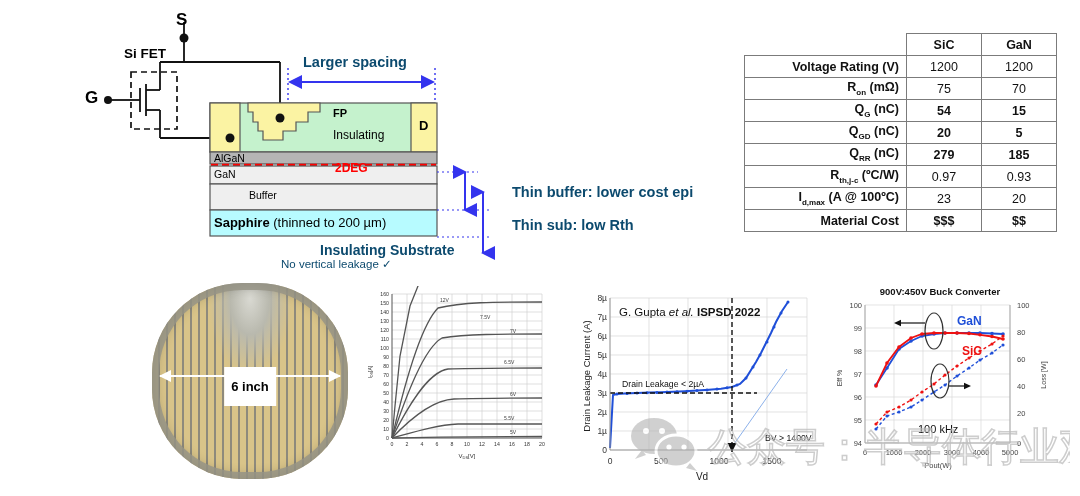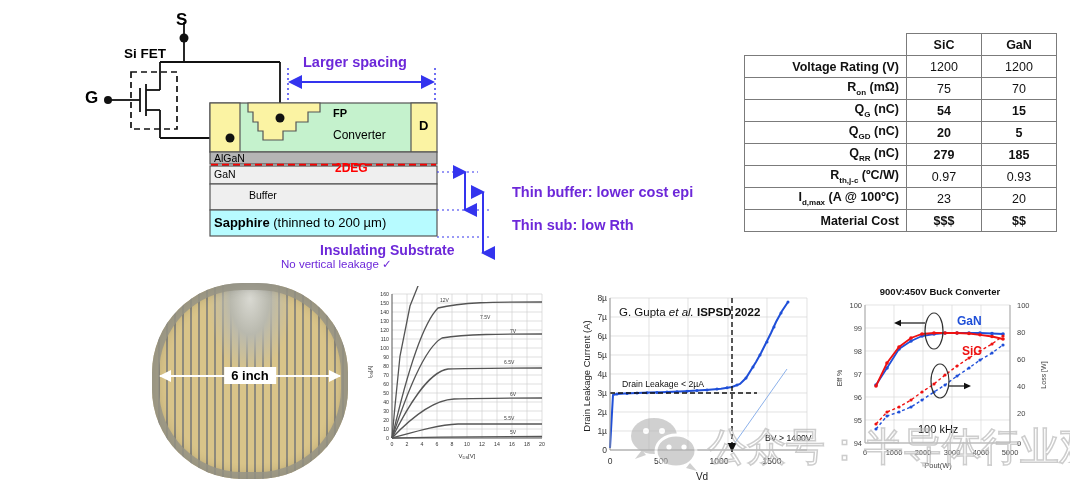--- a/index.html
+++ b/index.html
@@ -2,21 +2,21 @@
 <html><head>
 <meta charset="utf-8">
 <style>
   html,body{margin:0;padding:0;background:#ffffff;}
   body{width:1080px;height:496px;position:relative;overflow:hidden;
        font-family:"Liberation Sans",sans-serif;color:#000;}
 
   
   .t{position:absolute;white-space:nowrap;line-height:1;}
   .b{font-weight:bold;}
-  .blue{color:#6d28d9;}
+  .blue{color:#0c4a6e;}
   .red{color:#ff0000;}
   .bluebold{color:#0000ee;font-weight:bold;}
 
   
   #xsec{position:absolute;left:0;top:0;width:540px;height:270px;}
 
   
   #tbl{position:absolute;left:744px;top:33px;border-collapse:collapse;}
   #tbl td,#tbl th{border:1px solid #7b7b7b;font-size:12.5px;height:21px;
         padding:0 6px;text-align:center;font-weight:bold;color:#111;}
@@ -37,21 +37,21 @@
        #c9b887;
      box-shadow:inset 0 0 14px rgba(0,0,0,.45);}
   .waferrim{position:absolute;inset:0;border-radius:46%;
      box-shadow:inset 0 0 0 7px rgba(150,148,134,.85);}
   .wdim{position:absolute;left:8px;right:8px;top:92px;height:2px;background:#fff;}
   .wdim:before,.wdim:after{content:"";position:absolute;top:-5px;border-top:6px solid transparent;
      border-bottom:6px solid transparent;}
   .wdim:before{left:-1px;border-right:12px solid #fff;}
   .wdim:after{right:-1px;border-left:12px solid #fff;}
   .wlabel{position:absolute;left:50%;top:84px;transform:translateX(-50%);
-     background:#fff;padding:1px 7px;font-size:13px;font-weight:bold;color:#000;}
+     background:#fff;padding:12px 7px;font-size:13px;font-weight:bold;color:#000;}
 
   
   .plotwrap{position:absolute;}
   .wm{position:absolute;pointer-events:none;}
 </style>
 </head>
 <body>
 
 <div id="xsec">
 
@@ -120,21 +120,21 @@
       <marker id="ad" markerWidth="7" markerHeight="7" refX="3.5" refY="6" orient="auto">
           <path d="M0,0 L3.5,7 L7,0 z" fill="#3434ee"></path>
         </marker>
     </defs>
   </svg>
 
   <div class="t b" style="left:176px;top:11px;font-size:17px;">S</div>
   <div class="t b" style="left:85px;top:89px;font-size:17px;">G</div>
   <div class="t b" style="left:124px;top:47px;font-size:13.5px;">Si FET</div>
   <div class="t b" style="left:333px;top:108px;font-size:11px;">FP</div>
-  <div class="t" style="left:333px;top:129px;font-size:12px;">Converter</div>
+  <div class="t" style="left:333px;top:129px;font-size:12px;">Insulating</div>
   <div class="t b" style="left:419px;top:119px;font-size:13px;">D</div>
 
   <div class="t" style="left:214px;top:152.5px;font-size:10.5px;">AlGaN</div>
   <div class="t" style="left:214px;top:169px;font-size:10.5px;">GaN</div>
   <div class="t" style="left:214px;top:190px;font-size:10.5px;margin-left:35px;">Buffer</div>
   <div class="t b red" style="left:295px;top:162px;font-size:12px;padding-left:40px;">2DEG</div>
   <div class="t" style="left:214px;top:216px;font-size:13px;text-align:center;"><span class="b">Sapphire</span><span> (thinned to 200 µm)</span></div>
 
   <div class="t blue b" style="left:303px;top:55px;font-size:14.5px;">Larger spacing</div>
   <div class="t blue b" style="left:512px;top:185px;font-size:14.5px;">Thin buffer: lower cost epi</div>

